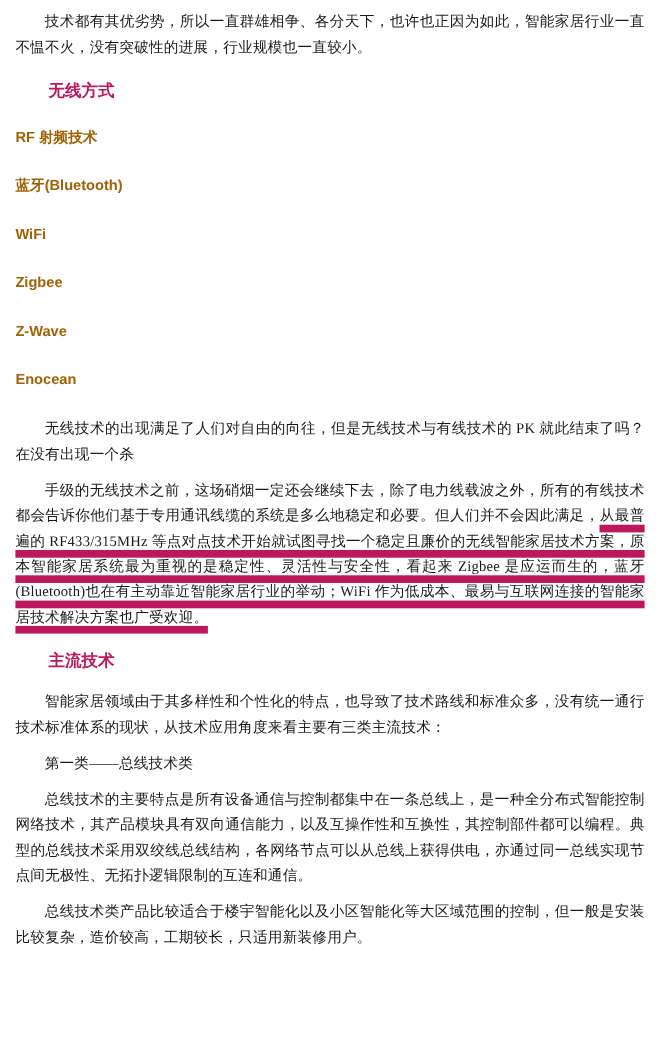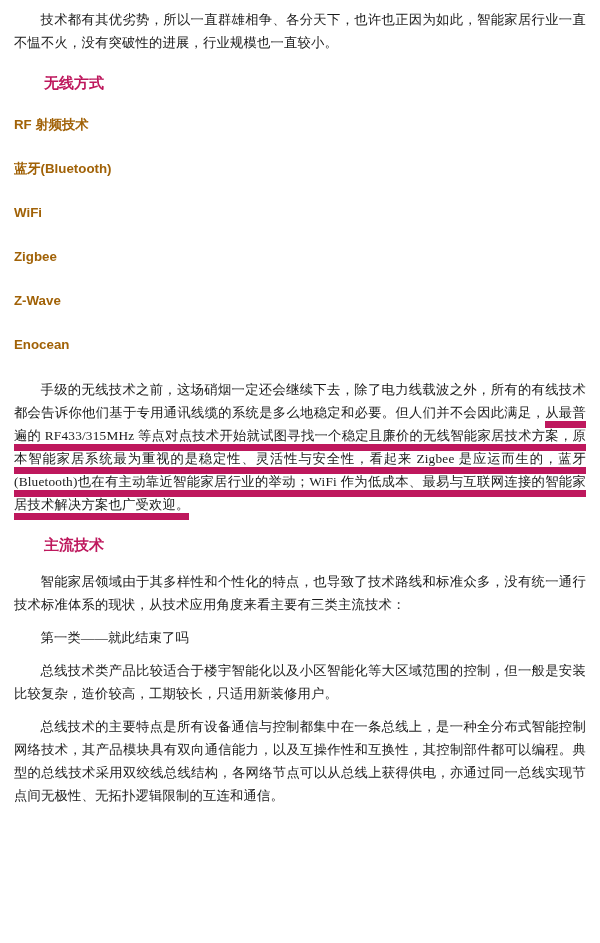--- a/index.html
+++ b/index.html
@@ -66,26 +66,27 @@
 
   <div class="tech-list">
     <div class="tech-item">RF 射频技术</div>
     <div class="tech-item">蓝牙(Bluetooth)</div>
     <div class="tech-item">WiFi</div>
     <div class="tech-item">Zigbee</div>
     <div class="tech-item">Z-Wave</div>
     <div class="tech-item">Enocean</div>
   </div>
 
+  <p class="para">无线技术的出现满足了人们对自由的向往，但是无线技术与有线技术的 PK 就此结束了吗？在没有出现一个杀</p>
 
   <p class="para"><span>手级的无线技术之前，这场硝烟一定还会继续下去，除了电力线载波之外，所有的有线技术都会告诉你他们基于专用通讯线缆的系统是多么地稳定和必要。但人们并不会因此满足，</span><span class="hl">从最普遍的 RF433/315MHz 等点对点技术开始就试图寻找一个稳定且廉价的无线智能家居技术方案，原本智能家居系统最为重视的是稳定性、灵活性与安全性，看起来 Zigbee 是应运而生的，蓝牙(Bluetooth)也在有主动靠近智能家居行业的举动；WiFi 作为低成本、最易与互联网连接的智能家居技术解决方案也广受欢迎。</span></p>
 
   <h3 class="heading">主流技术</h3>
 
   <p class="para">智能家居领域由于其多样性和个性化的特点，也导致了技术路线和标准众多，没有统一通行技术标准体系的现状，从技术应用角度来看主要有三类主流技术：</p>
 
-  <p class="para">第一类——就此结束了吗</p>
+  <p class="para">第一类——总线技术类</p>
+
+  <p class="para">总线技术的主要特点是所有设备通信与控制都集中在一条总线上，是一种全分布式智能控制网络技术，其产品模块具有双向通信能力，以及互操作性和互换性，其控制部件都可以编程。典型的总线技术采用双绞线总线结构，各网络节点可以从总线上获得供电，亦通过同一总线实现节点间无极性、无拓扑逻辑限制的互连和通信。</p>
 
   <p class="para">总线技术类产品比较适合于楼宇智能化以及小区智能化等大区域范围的控制，但一般是安装比较复杂，造价较高，工期较长，只适用新装修用户。</p>
-
-  <p class="para">总线技术的主要特点是所有设备通信与控制都集中在一条总线上，是一种全分布式智能控制网络技术，其产品模块具有双向通信能力，以及互操作性和互换性，其控制部件都可以编程。典型的总线技术采用双绞线总线结构，各网络节点可以从总线上获得供电，亦通过同一总线实现节点间无极性、无拓扑逻辑限制的互连和通信。</p>
 
 </div>
 
 </body></html>

